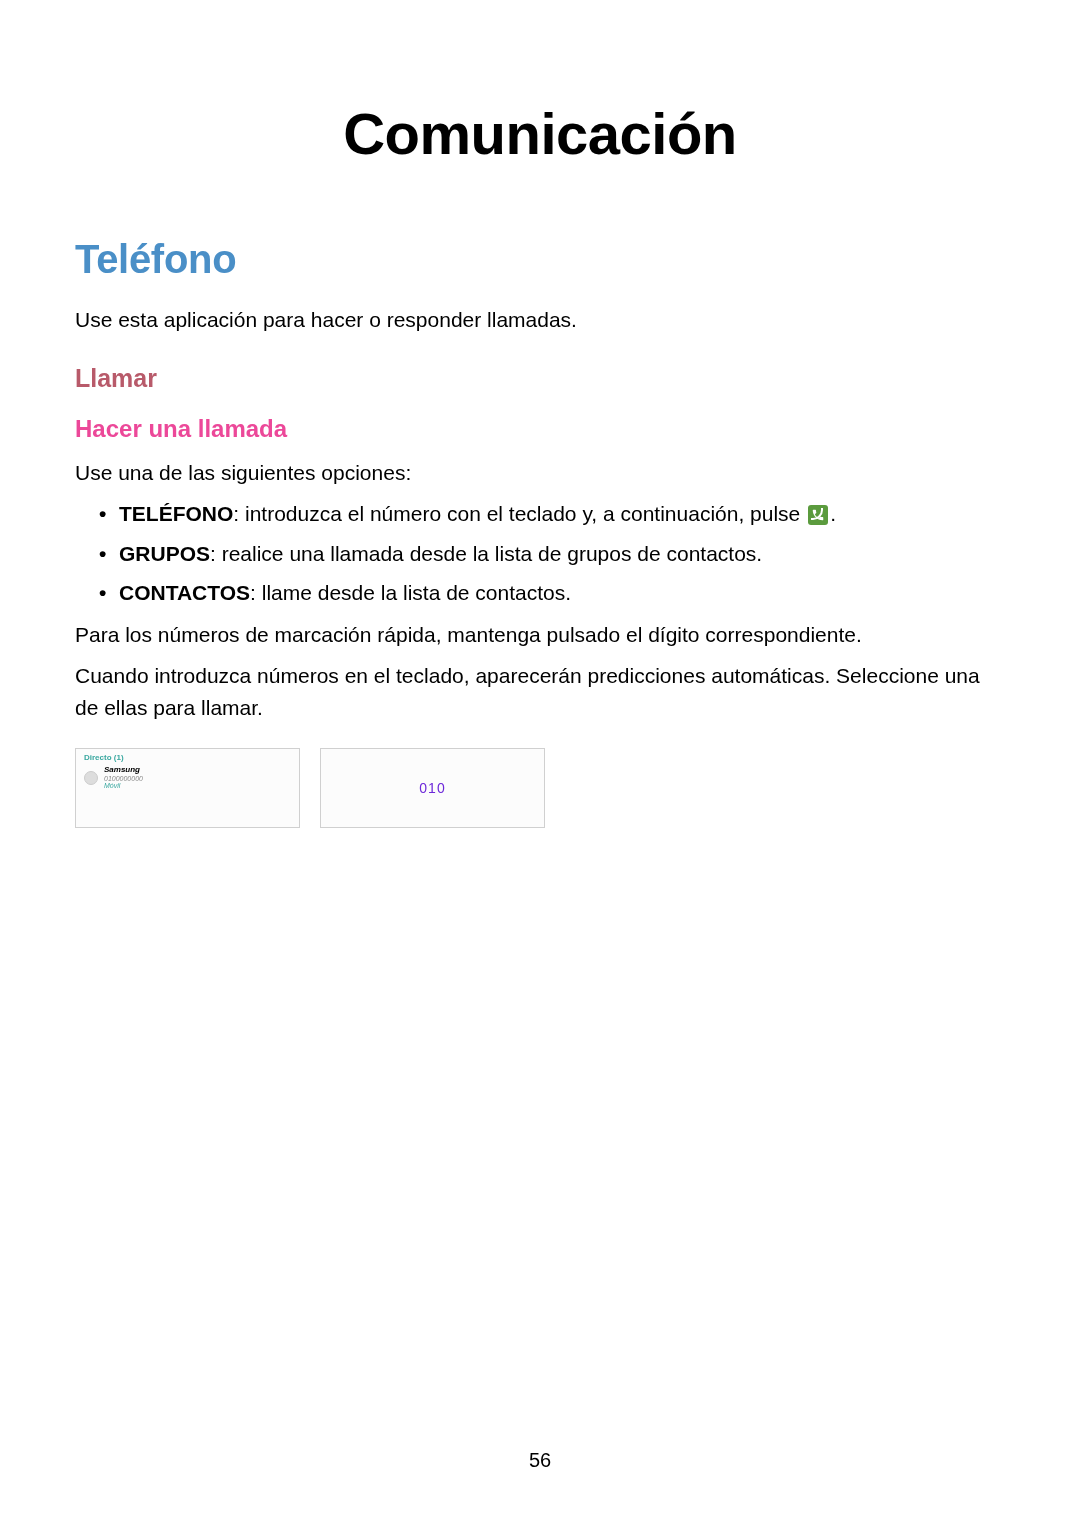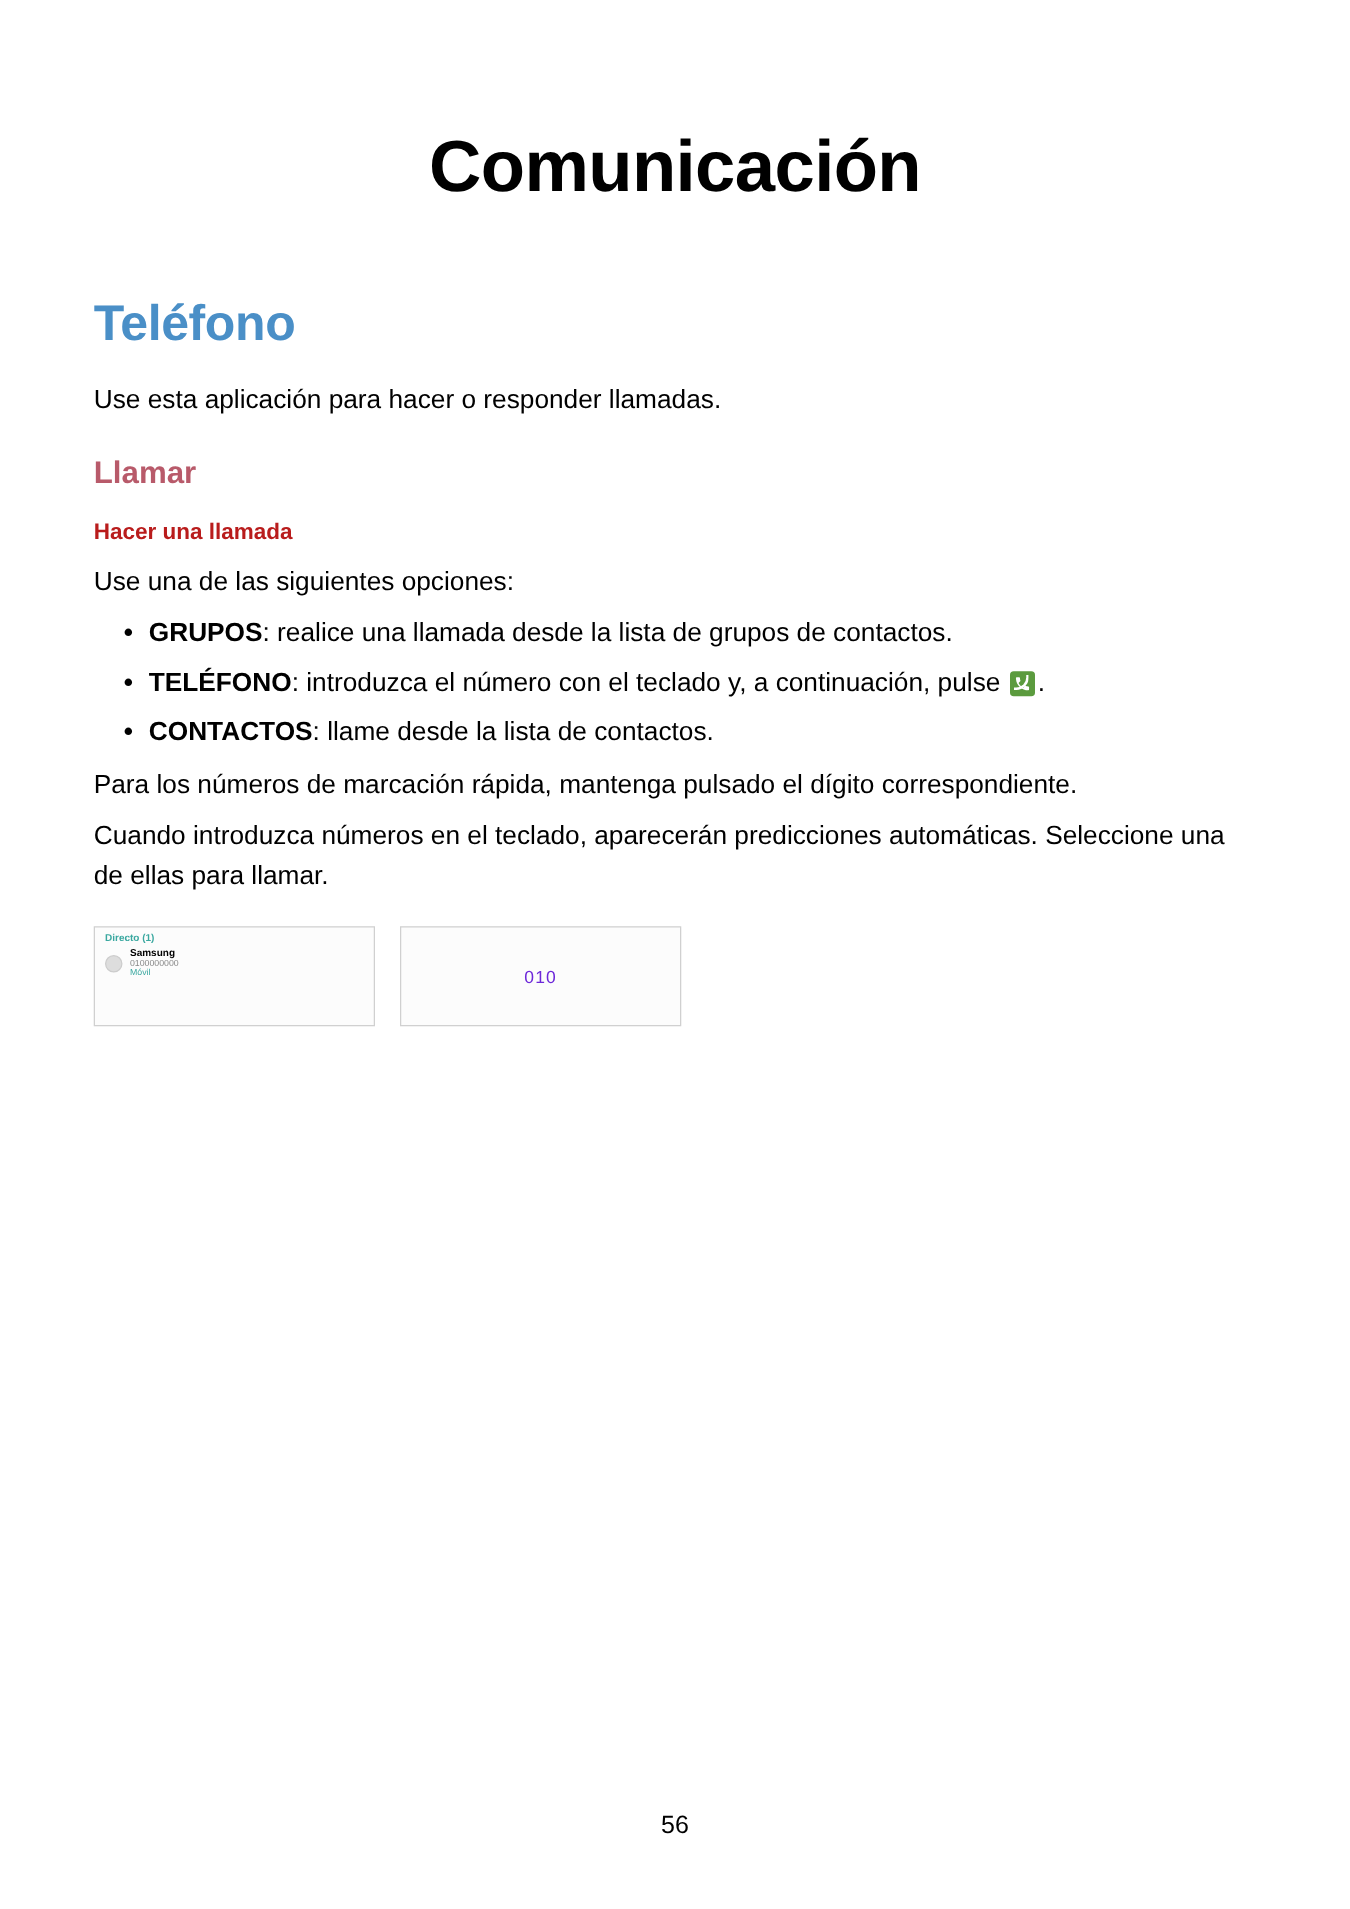--- a/index.html
+++ b/index.html
@@ -34,23 +34,23 @@
       letter-spacing: -0.3px;
     }
     .h3 {
       font-size: 25px;
       font-weight: 700;
       color: #b85a6a;
       margin-top: 28px;
       margin-bottom: 18px;
     }
     .h4 {
-      font-size: 18px;
-      font-weight: 700;
-      color: #b91c1c;
+      font-size: 24px;
+      font-weight: 700;
+      color: #ec4899;
       margin-top: 22px;
       margin-bottom: 14px;
     }
     .para {
       font-size: 21px;
       line-height: 1.5;
       color: #000;
       margin-bottom: 10px;
     }
     .bold {
@@ -120,20 +120,21 @@
       font-size: 8px;
       color: #3aa8a0;
       padding: 4px 8px 2px 8px;
       font-weight: 600;
     }
     .ss-left-row {
       display: flex;
       align-items: center;
       padding: 2px 8px;
       gap: 6px;
+      font-style: italic;
     }
     .ss-avatar {
       width: 14px;
       height: 14px;
       border-radius: 50%;
       background: #ddd;
       border: 1px solid #ccc;
       flex-shrink: 0;
     }
     .ss-left-text {
@@ -182,26 +183,26 @@
 
   <p class="para">Use esta aplicación para hacer o responder llamadas.</p>
 
   <div class="h3">Llamar</div>
 
   <div class="h4">Hacer una llamada</div>
   <p class="para">Use una de las siguientes opciones:</p>
 
   <div class="bullet-list">
     <div class="bullet-item">
-      <span class="bold">GRUPOS</span><span>: realice una llamada desde la lista de grupos de contactos.</span>
-    </div>
-    <div class="bullet-item">
       <span class="bold">TELÉFONO</span><span>: introduzca el número con el teclado y, a continuación, pulse </span><span class="phone-icon"><svg viewBox="0 0 24 24">
             <path d="M6.6 10.8c1.4 2.8 3.8 5.1 6.6 6.6l2.2-2.2c.3-.3.7-.4 1-.2 1.1.4 2.4.6 3.6.6.6 0 1 .4 1 1V20c0 .6-.4 1-1 1C10.6 21 3 13.4 3 4c0-.6.4-1 1-1h3.5c.6 0 1 .4 1 1 0 1.2.2 2.5.6 3.6.1.4 0 .8-.2 1L6.6 10.8z"></path>
           </svg></span><span>.</span>
+    </div>
+    <div class="bullet-item">
+      <span class="bold">GRUPOS</span><span>: realice una llamada desde la lista de grupos de contactos.</span>
     </div>
     <div class="bullet-item">
       <span class="bold">CONTACTOS</span><span>: llame desde la lista de contactos.</span>
     </div>
   </div>
 
   <p class="para">Para los números de marcación rápida, mantenga pulsado el dígito correspondiente.</p>
 
   <p class="para">Cuando introduzca números en el teclado, aparecerán predicciones automáticas. Seleccione una de ellas para llamar.</p>
 

